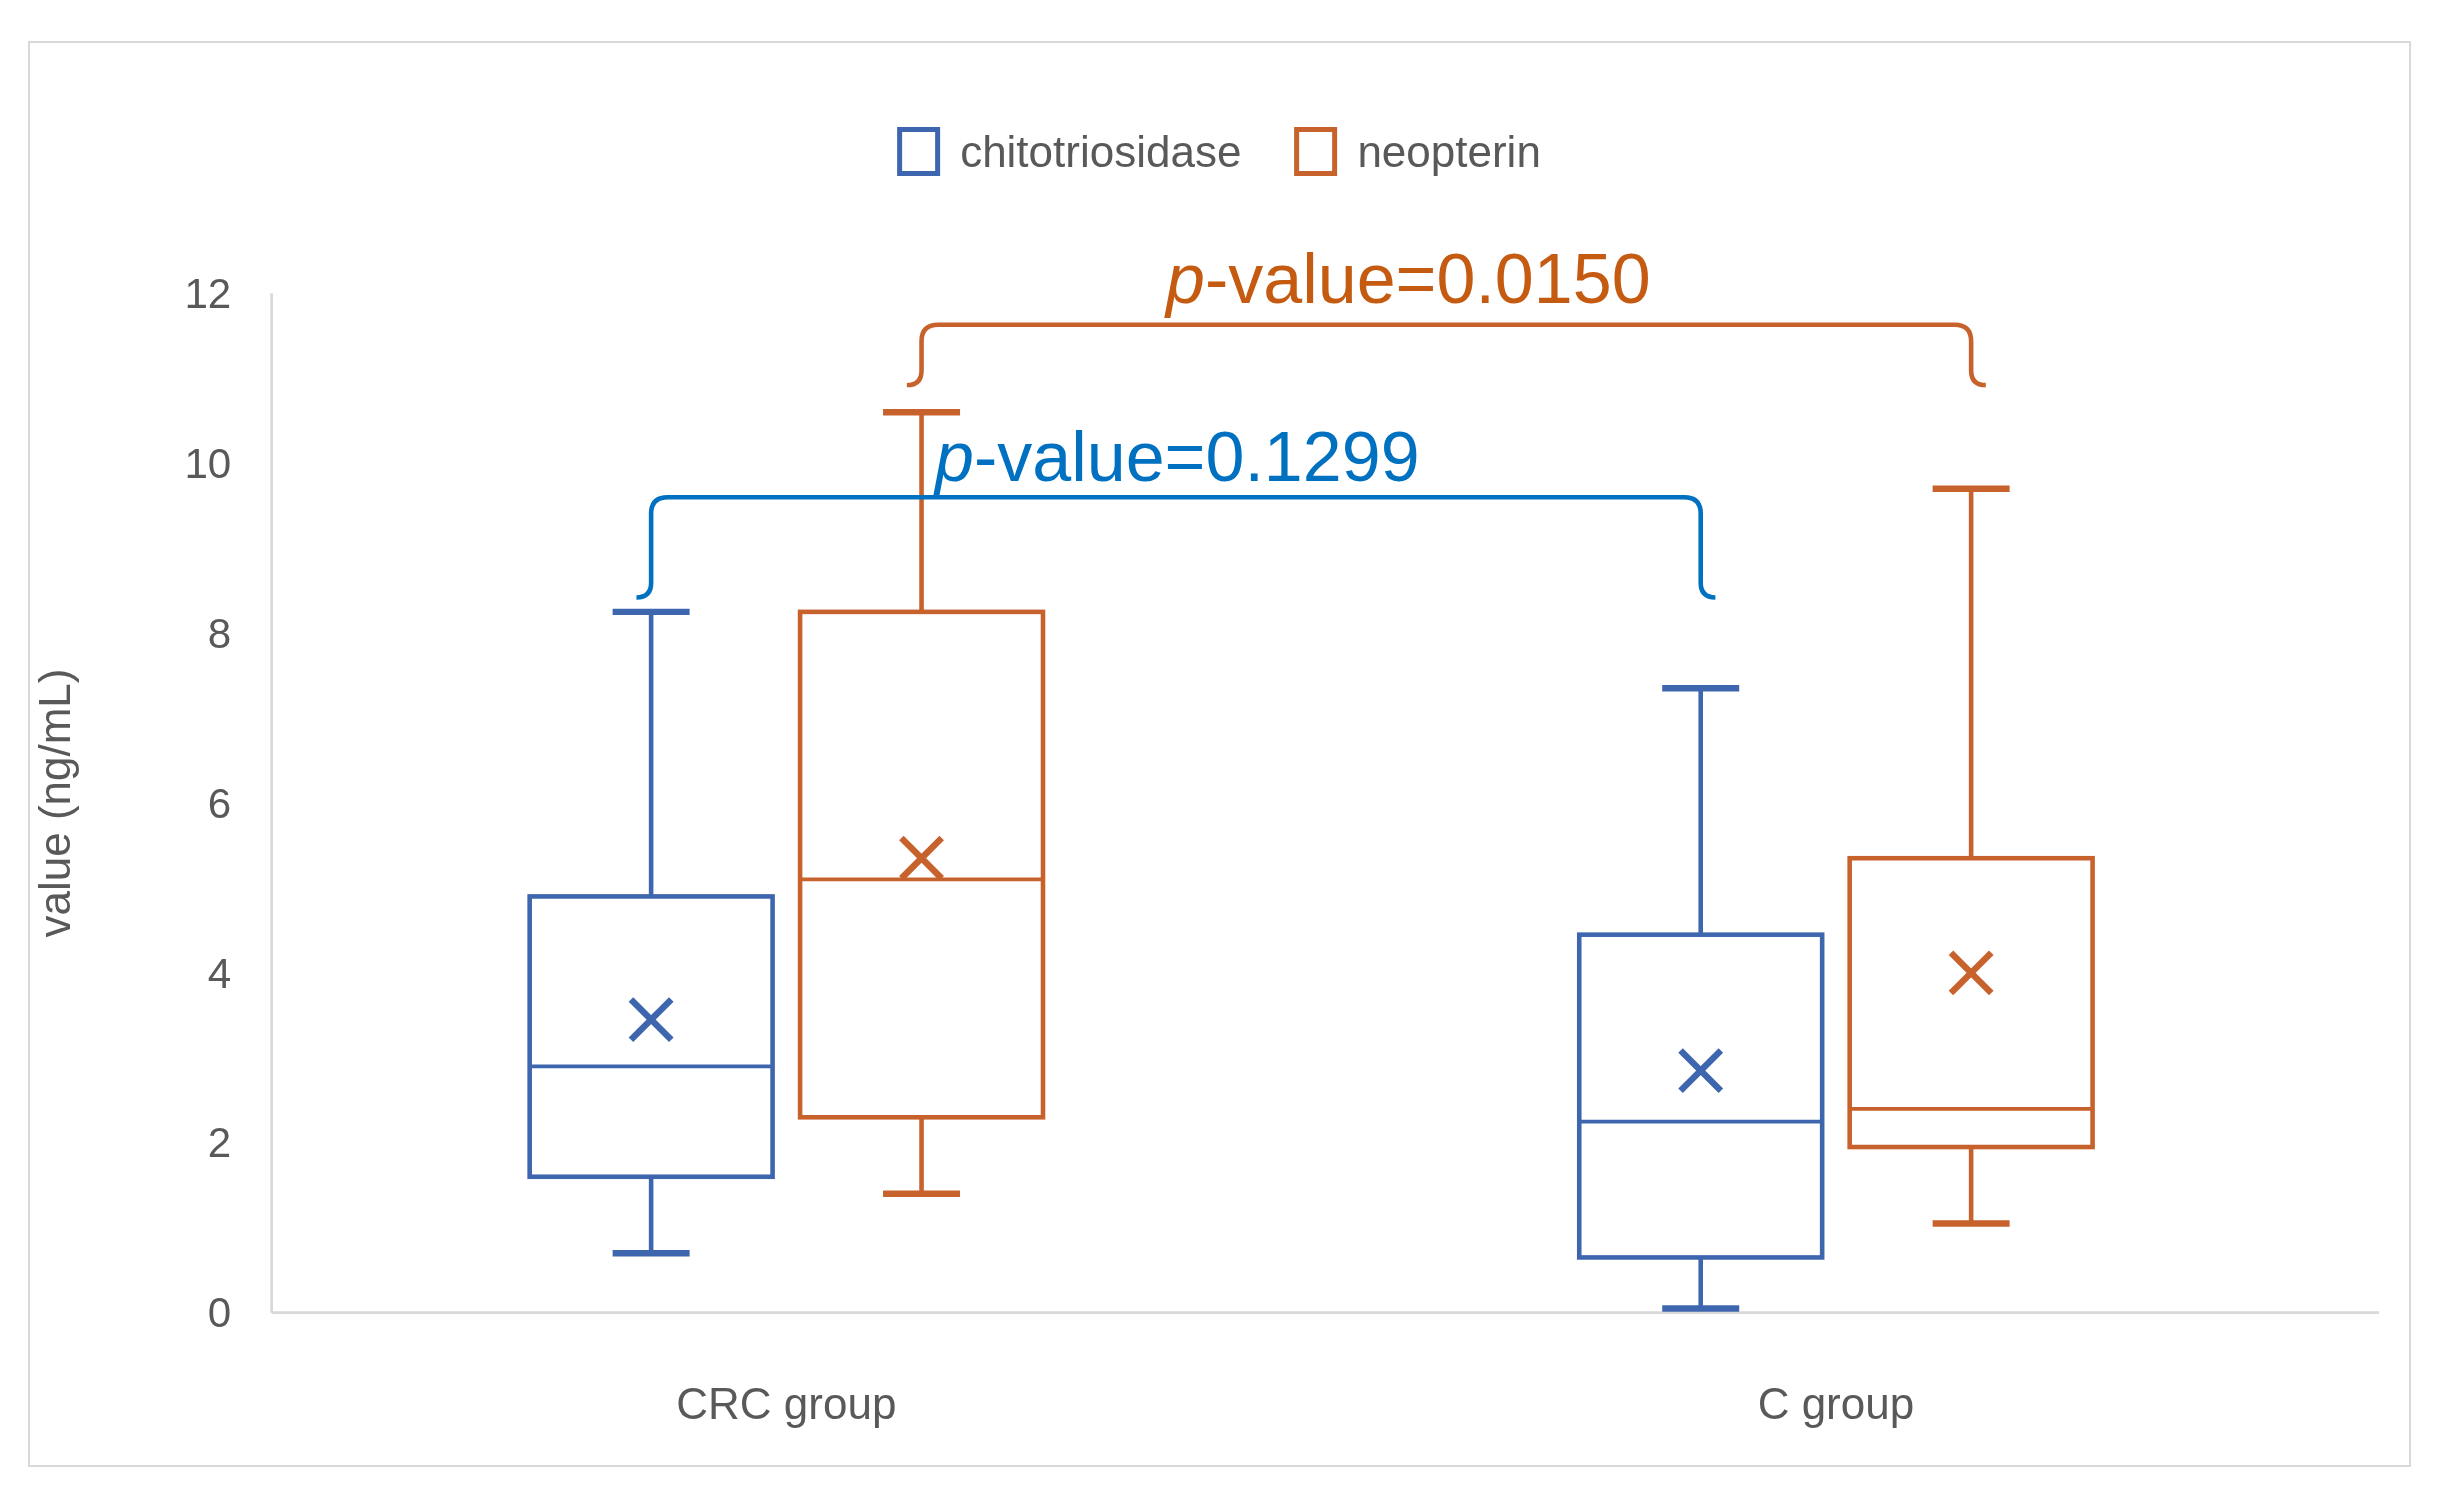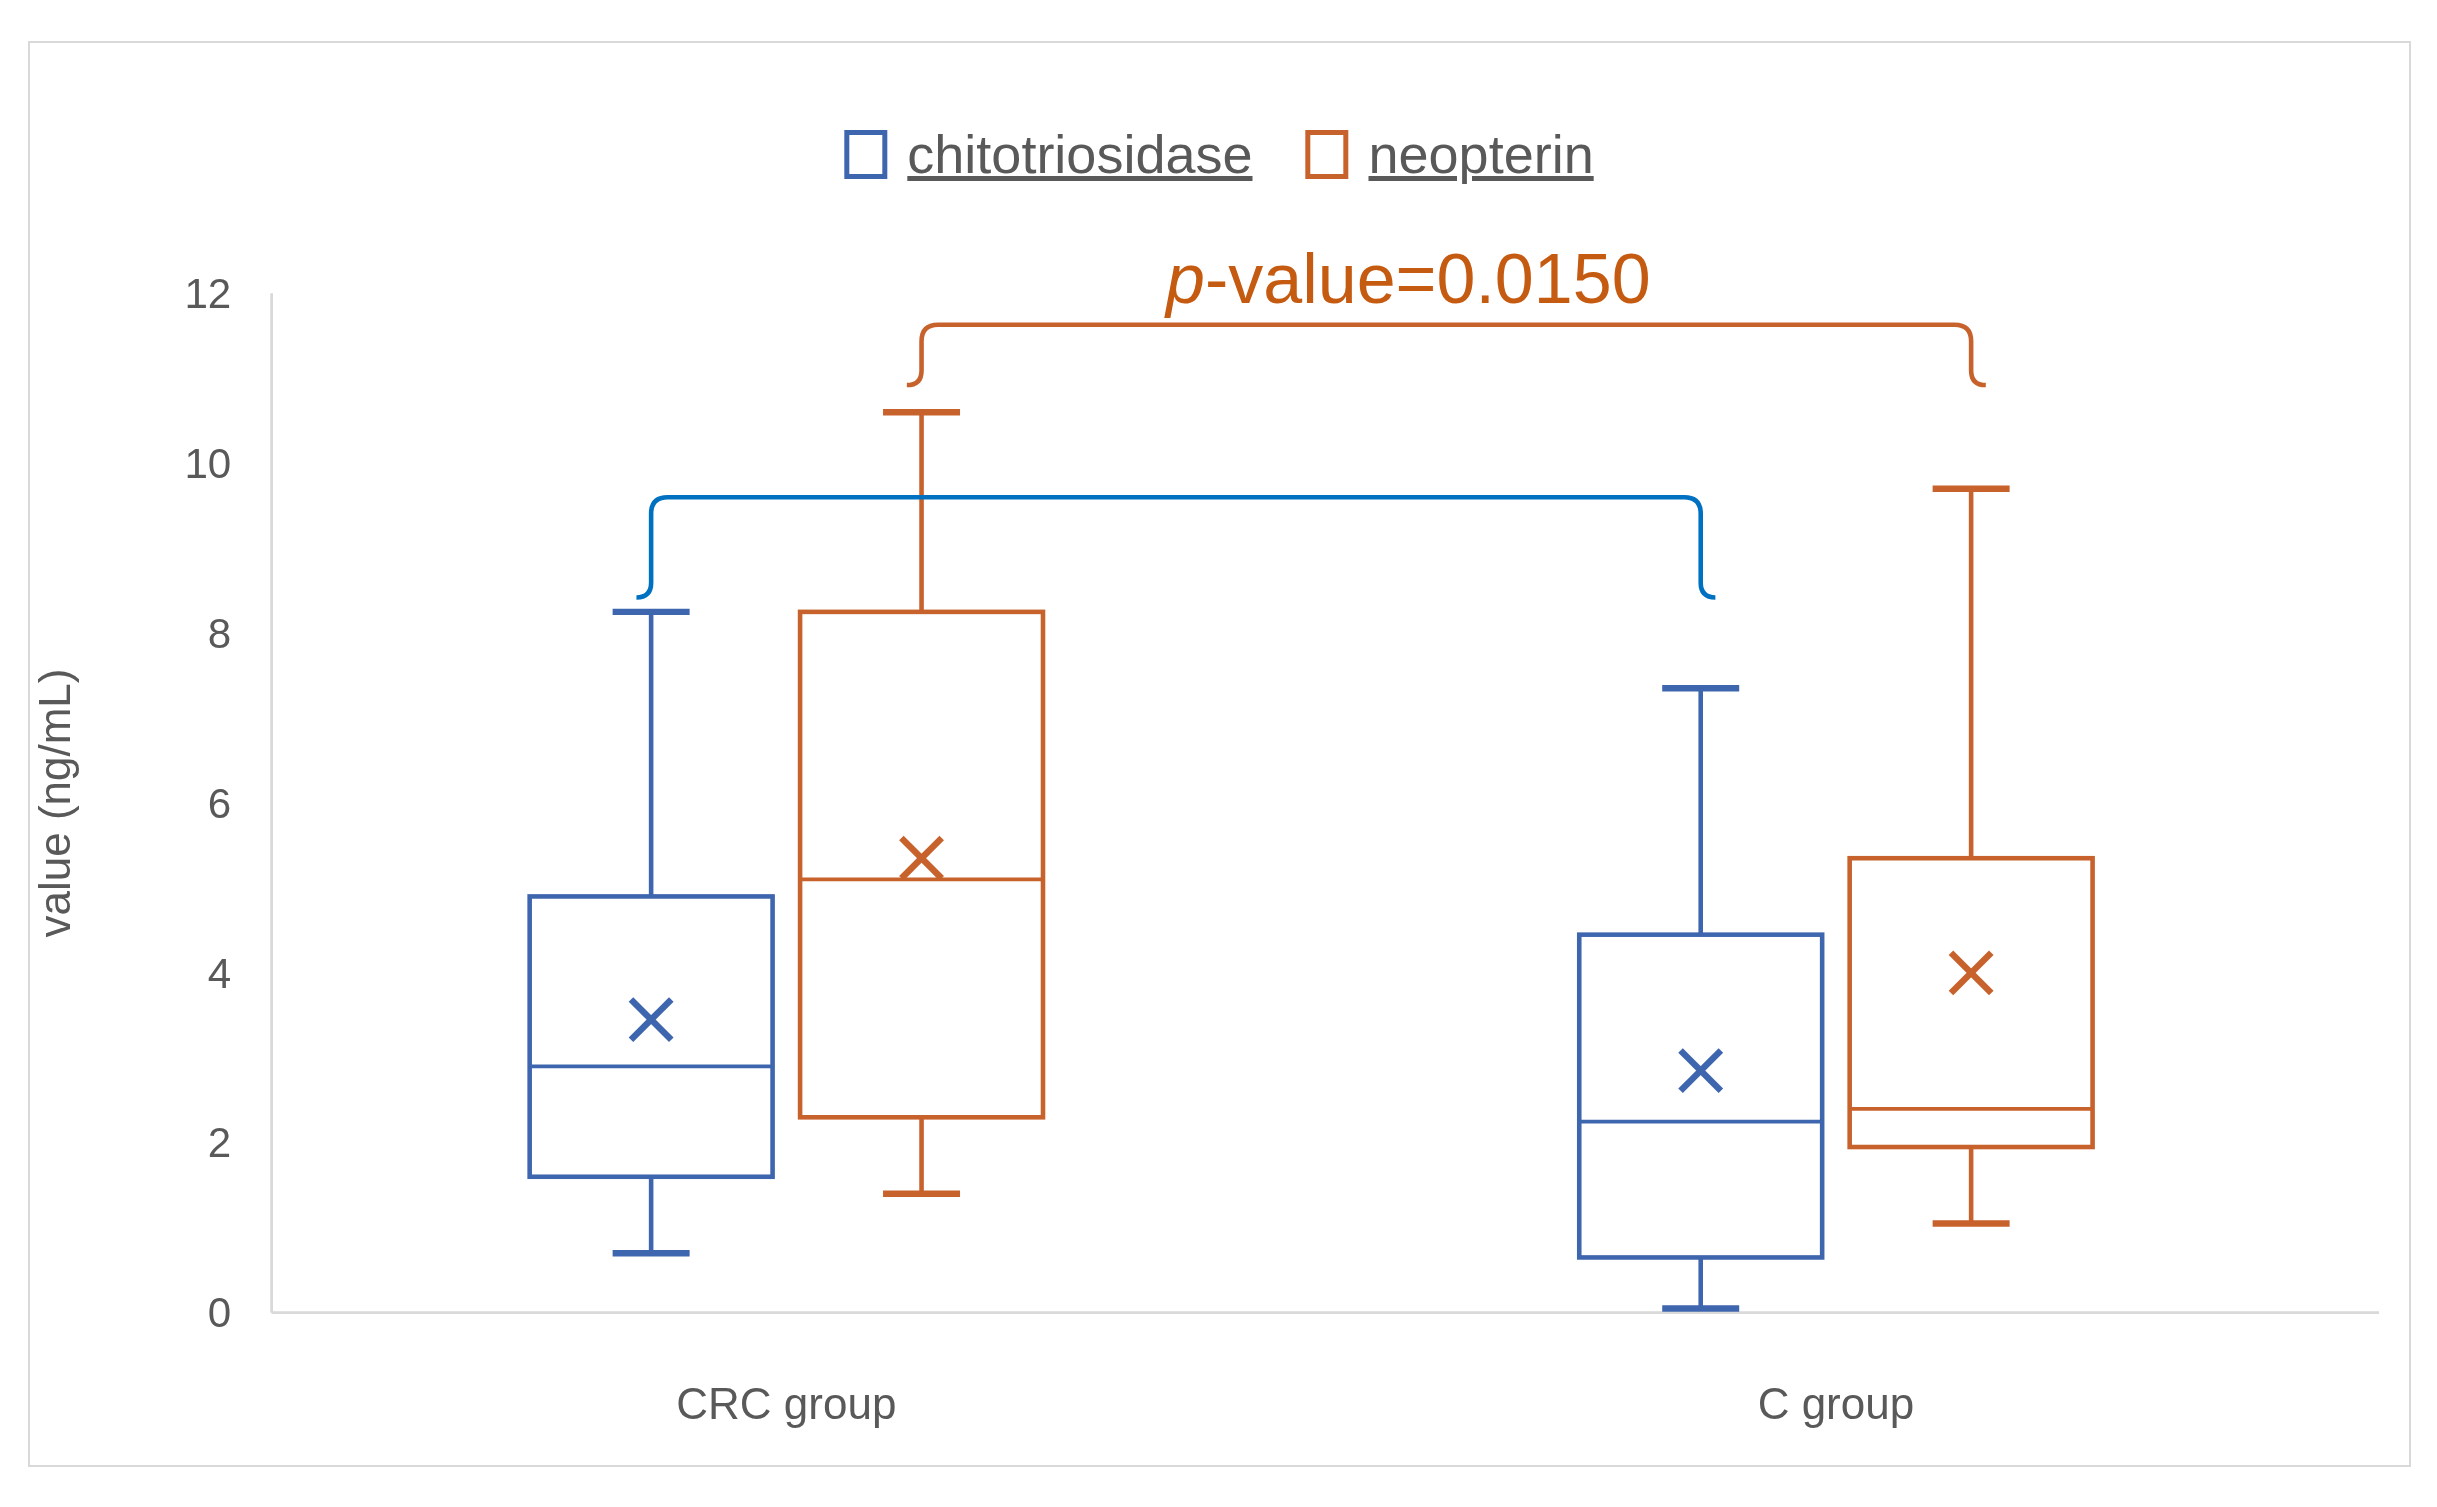--- a/index.html
+++ b/index.html
@@ -18,21 +18,21 @@
   }
   #chart{position:absolute;left:0;top:0;}
   .legend{
     position:absolute;
     top:127px;left:50%;
     transform:translateX(-50%);
     display:flex;align-items:center;gap:53px;
   }
   .legend-item{display:flex;align-items:center;gap:20px;}
   .legend-swatch{width:33px;height:39px;background:#ffffff;border:5.5px solid #000;}
-  .legend-label{font-size:54px;color:#595959;line-height:1;text-decoration:underline;}
+  .legend-label{font-size:44px;color:#595959;line-height:1;}
   .pvalue{
     position:absolute;
     font-size:70px;
     line-height:1;
     white-space:nowrap;
     letter-spacing:0px;
   }
   .pvalue .pv-p{font-style:italic;}
   .y-title{
     position:absolute;
@@ -106,17 +106,20 @@
     <div class="legend-item">
       <span class="legend-swatch" style="border-color:#c8622c;"></span>
       <span class="legend-label">neopterin</span>
     </div>
   </div>
 
   <div class="pvalue" style="left:1166px;top:244px;color:#c55a11;">
     <span class="pv-p">p</span><span>-value=0.0150</span>
   </div>
 
+  <div class="pvalue" style="left:935px;top:422px;color:#0070c0;">
+    <span class="pv-p">p</span><span>-value=0.1299</span>
+  </div>
 
   <div class="y-title">value (ng/mL)</div>
 
 </div>
 
 
 </body></html>

